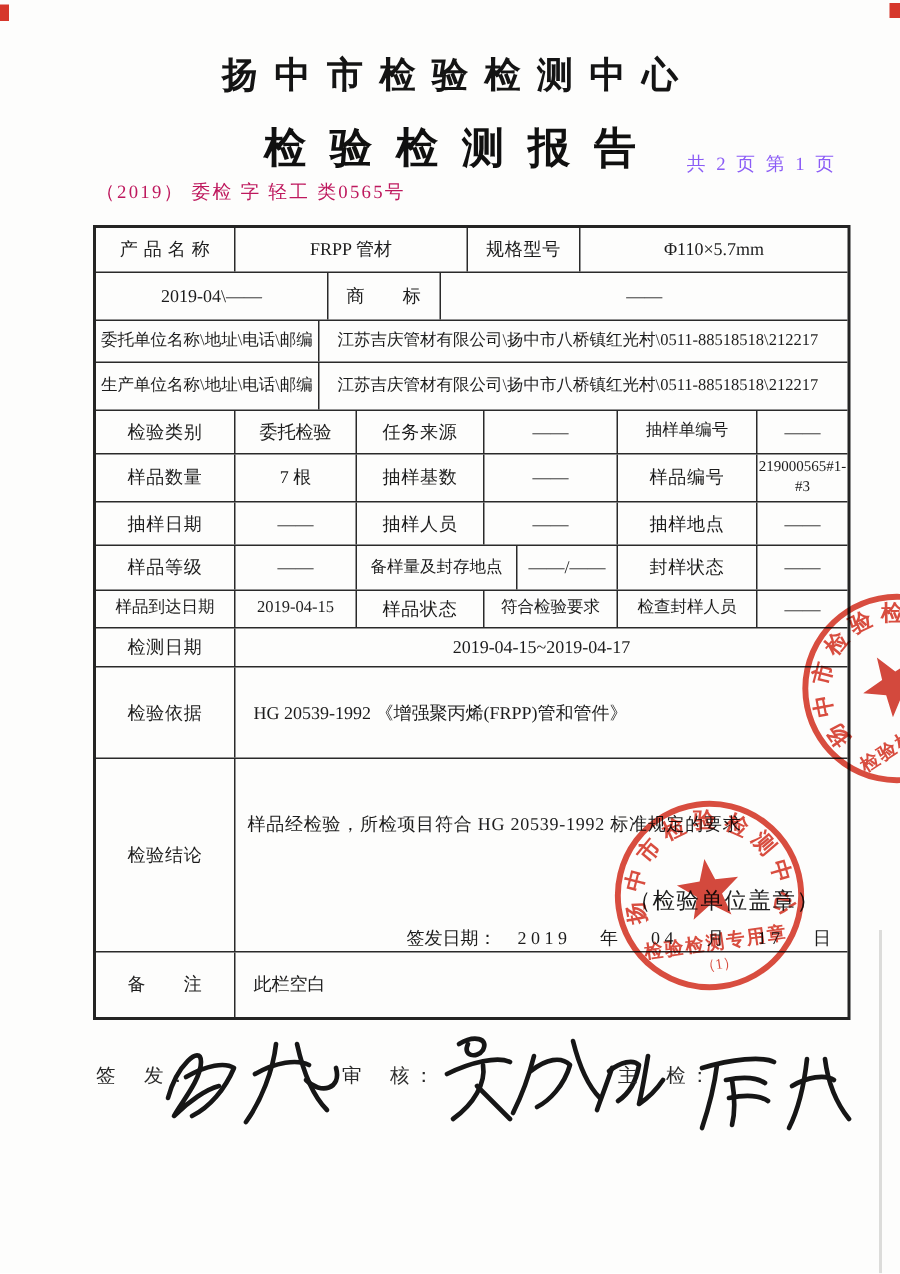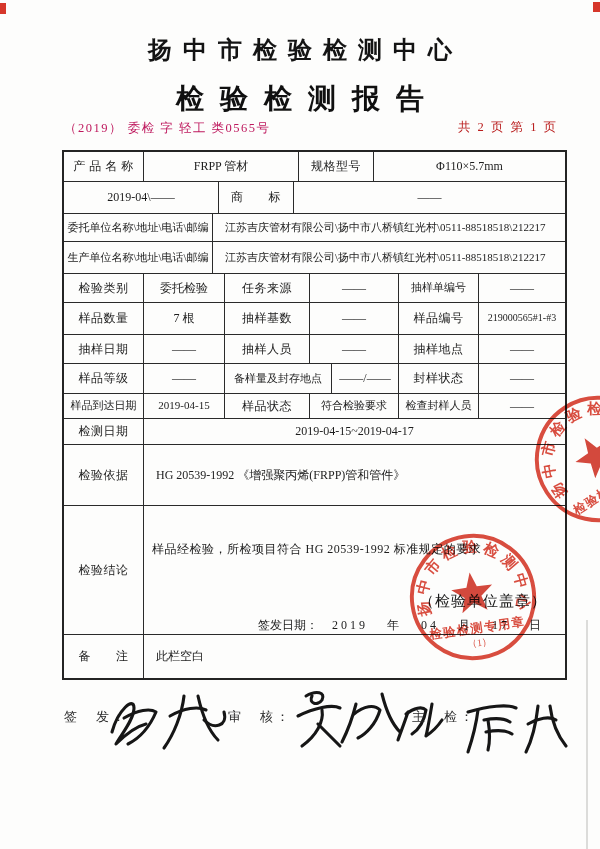--- a/index.html
+++ b/index.html
@@ -6,34 +6,34 @@
   html,body { background:#ffffff; }
   body { font-family:"Liberation Serif","DejaVu Serif",serif; color:#1d1d1d; }
   .page { position:relative; width:600px; height:849px; background:#fdfdfc; overflow:hidden; }
 
   
   .org-title { position:absolute; top:34px; left:0; width:100%; text-align:center;
     font-size:24px; font-weight:700; letter-spacing:11px; text-indent:11px; color:#141414; }
   .report-title { position:absolute; top:80px; left:0; width:100%; text-align:center;
     font-size:28px; font-weight:700; letter-spacing:16px; text-indent:16px; color:#101010; }
   .ref-left { position:absolute; top:120px; left:64px; font-size:12.5px; letter-spacing:1.5px; color:#be185d; }
-  .ref-right { position:absolute; top:119px; right:42px; font-size:12.5px; letter-spacing:2px; color:#b91c1c; }
+  .ref-right { position:absolute; top:101px; right:42px; font-size:12.5px; letter-spacing:2px; color:#8b5cf6; }
 
   
   .tbl { position:absolute; top:150px; left:62px; width:505px; border:2px solid #242424; background:transparent; }
   .row { display:flex; border-bottom:1px solid #2a2a2a; }
   .row:last-child { border-bottom:none; }
   .cell { border-right:1px solid #2a2a2a; display:flex; align-items:center; justify-content:center;
     text-align:center; font-size:12px; line-height:1.25; padding:1px 2px; overflow:hidden; color:#1c1c1c; }
   .cell:last-child { border-right:none; }
   .lbl { letter-spacing:0.5px; }
   .sm { font-size:11px; letter-spacing:0; }
   .xs { font-size:10px; }
   .left { justify-content:flex-start; text-align:center; padding-left:12px; }
-  .w79{width:80px;} .w81{width:81px;} .w85{width:85px;} .w89{width:89px;}
+  .w79{width:93px;} .w81{width:81px;} .w85{width:85px;} .w89{width:89px;}
   .w155{width:155px;} .w75{width:75px;} .w149{width:149px;}
   .w107{width:107px;} .w67{width:67px;}
   .f1{flex:1;}
   .h30{height:30px;} .h32{height:32px;} .h28{height:28px;} .h29{height:29px;}
   .h25{height:25px;} .h26{height:26px;} .h61{height:61px;} .h129{height:129px;} .h43{height:43px;}
 
   
   .concl { position:relative; display:block; }
   .concl-line { position:absolute; top:36px; left:8px; font-size:12px; letter-spacing:0.5px; white-space:nowrap; }
   .seal-note { position:absolute; top:86px; right:18px; font-size:15px; letter-spacing:1px; }

